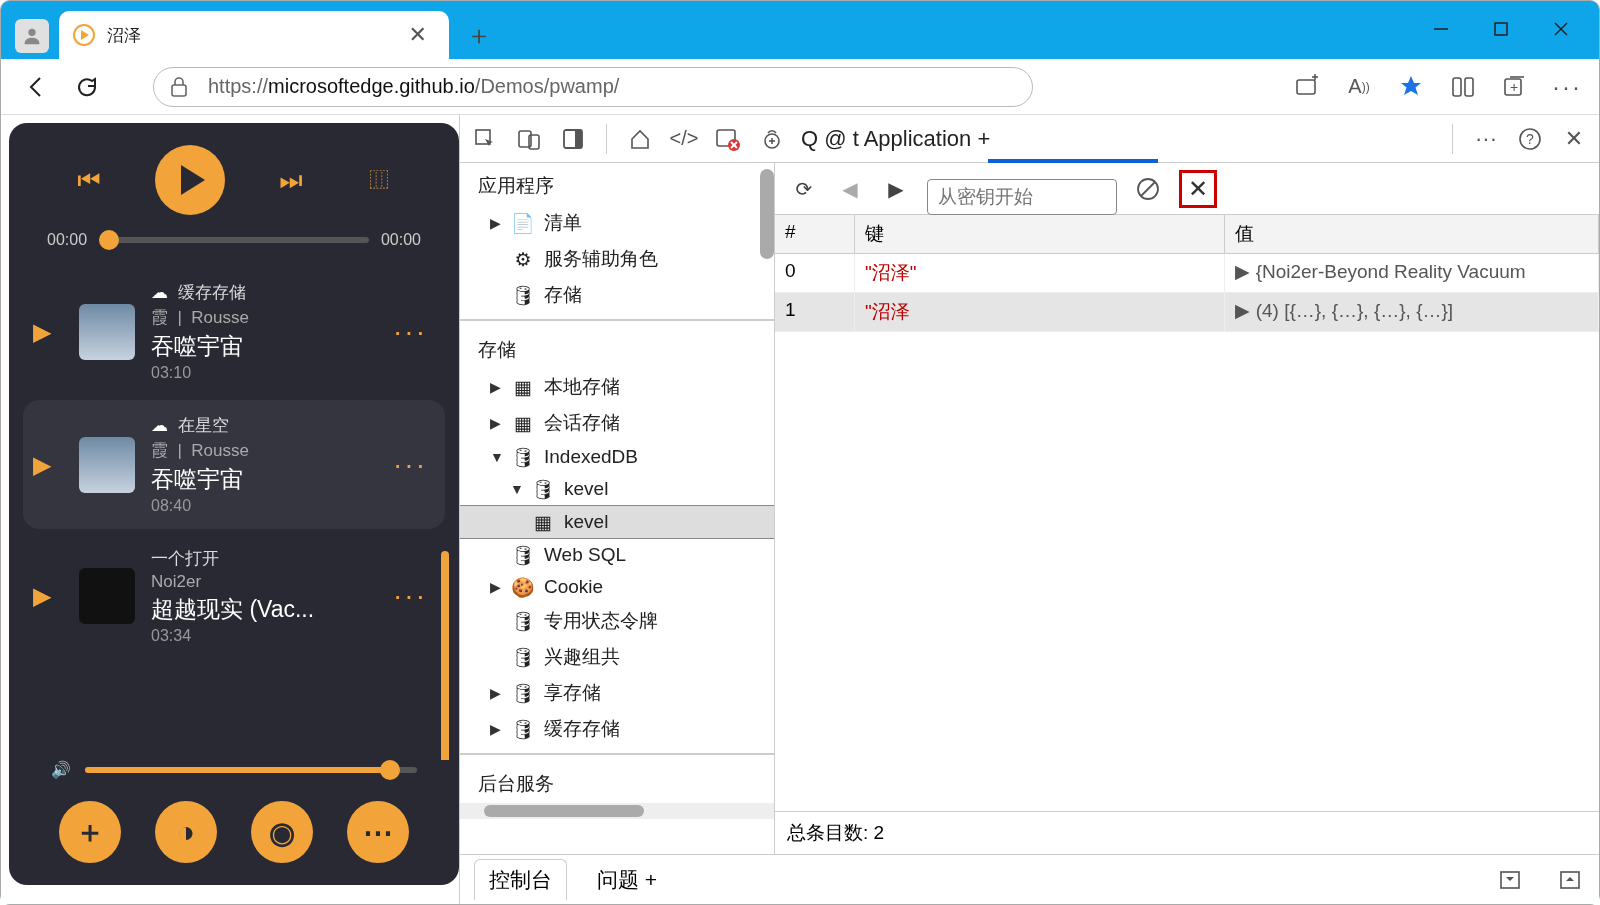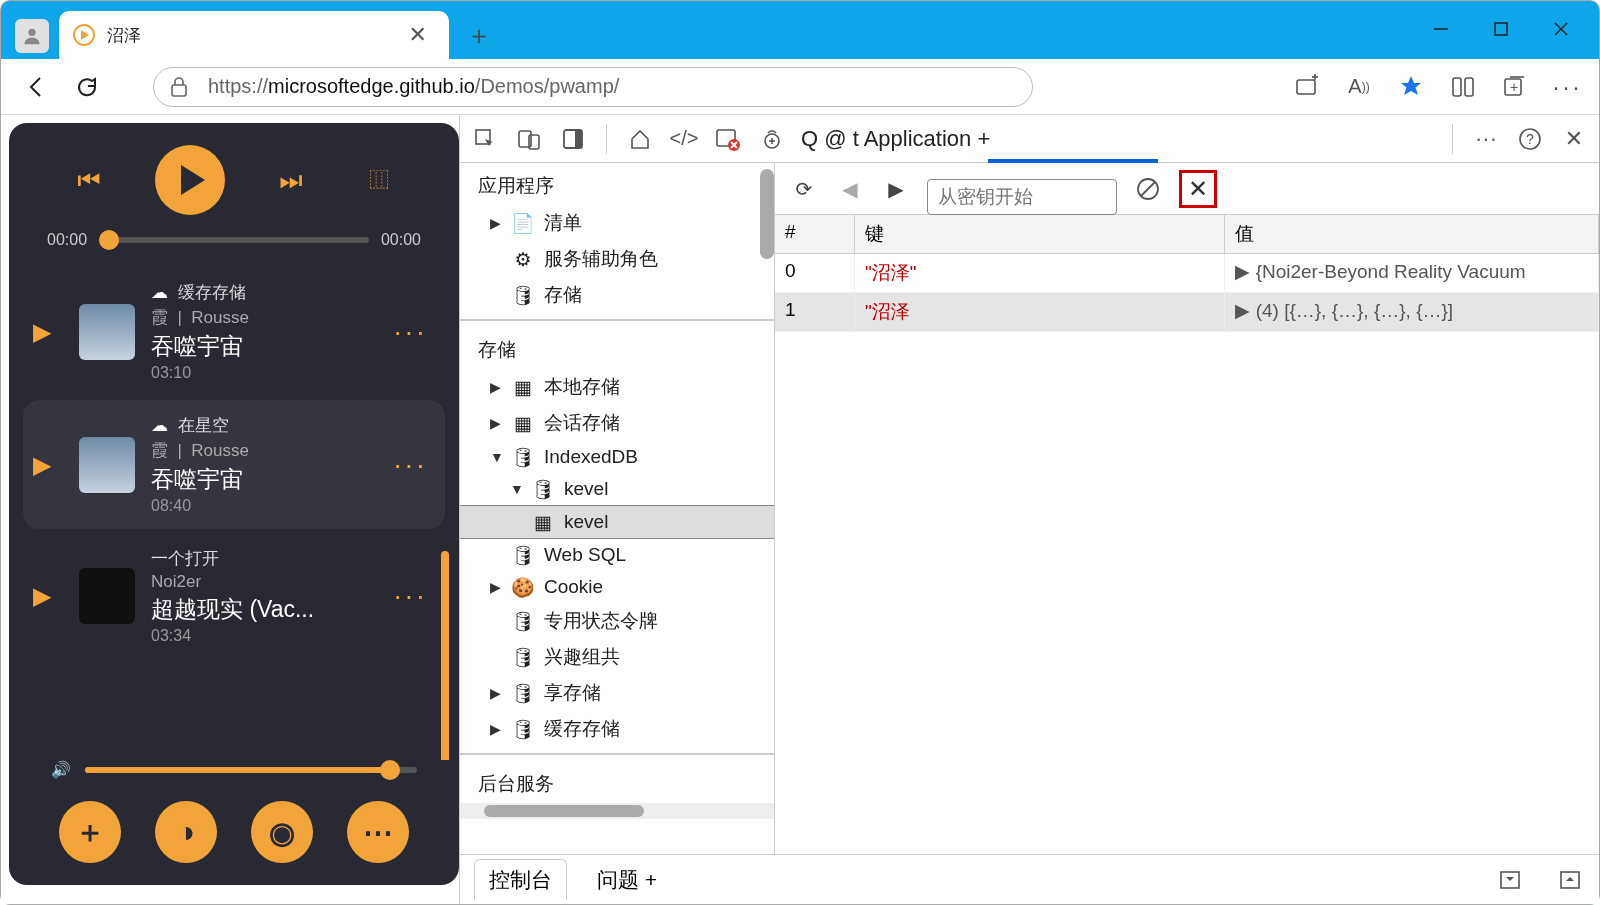--- a/index.html
+++ b/index.html
@@ -442,20 +442,21 @@
               <div class="td key">"沼泽"</div>
               <div class="td val"><span class="exp">▶</span><span>{Noi2er-Beyond        Reality Vacuum</span></div>
             </div>
             <div class="trow sel">
               <div class="td idx">1</div>
               <div class="td key">"沼泽</div>
               <div class="td val"><span class="exp">▶</span><span>(4) [{…}, {…}, {…}, {…}]</span></div>
             </div>
             <div style="flex:1"></div>
           </div>
+          <div class="data-footer">总条目数: 2</div>
         </div>
       </div>
 
       <div class="drawer">
         <span style="border:1px solid #ccc;border-bottom:none;padding:6px 14px;border-radius:6px 6px 0 0;font-family:Liberation Mono, monospace;">控制台</span>
         <span>问题 +</span>
         <div class="spacer"></div>
         <div class="dt-ic">
             <svg width="24" height="22">
               <rect x="3" y="3" width="18" height="16" fill="none" stroke="#555" stroke-width="1.6"></rect>

